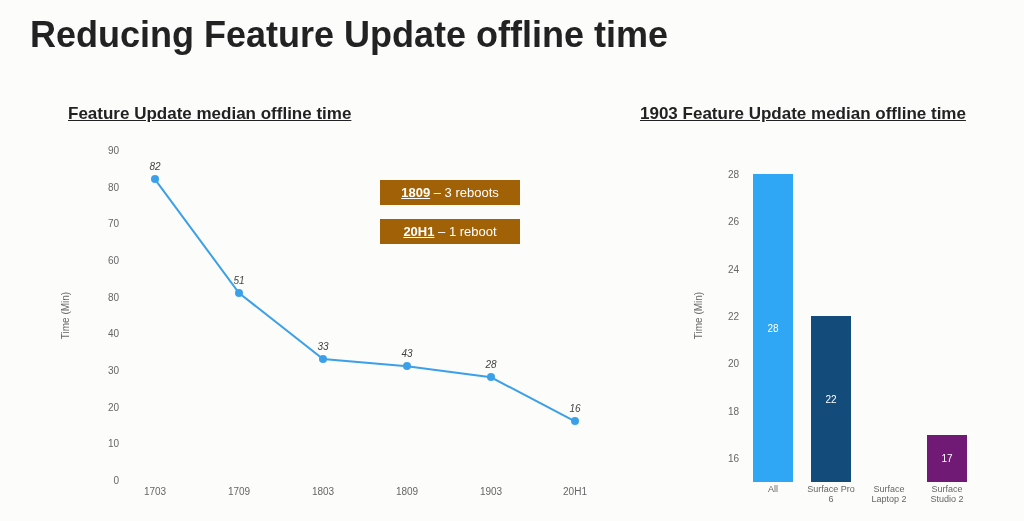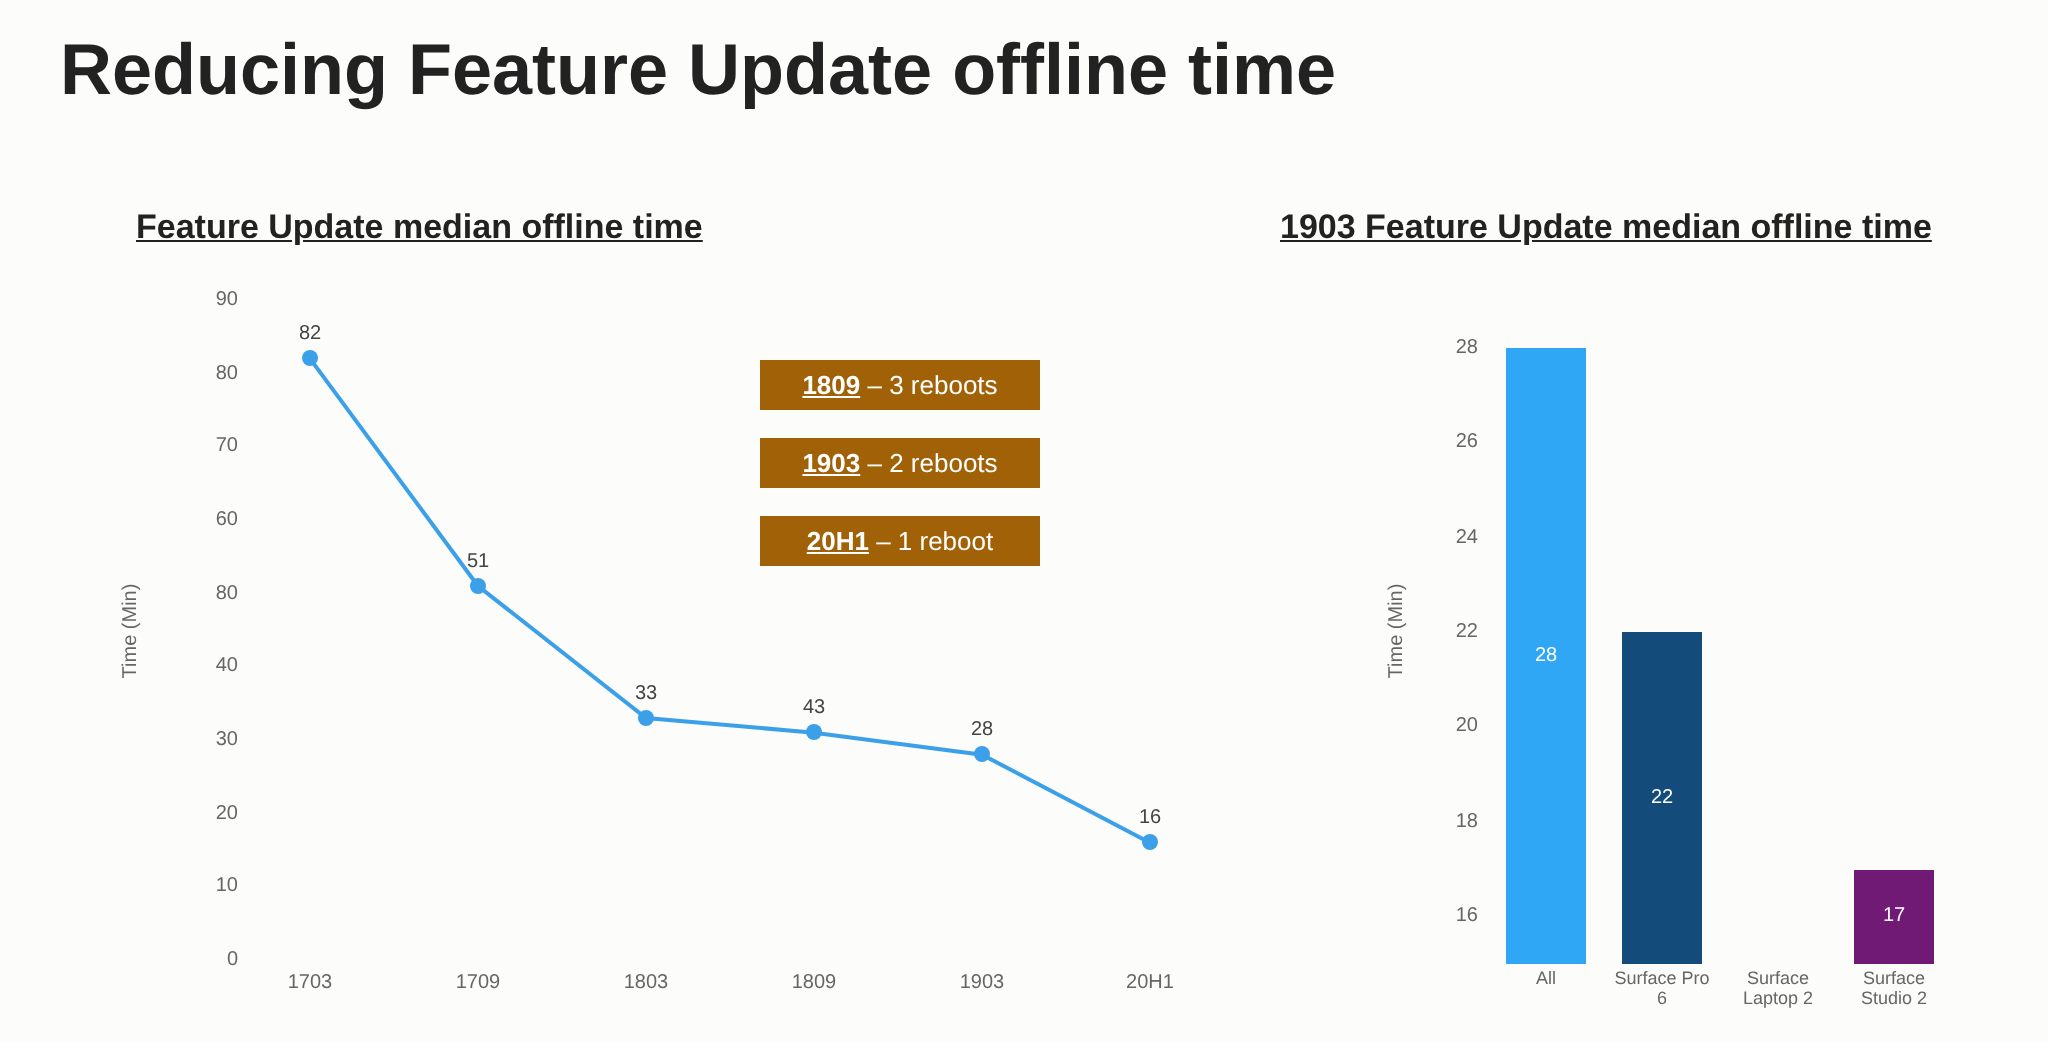--- a/index.html
+++ b/index.html
@@ -72,20 +72,21 @@
     height:8px;
     border-radius:50%;
     background:#3ca0e8;
     transform:translate(-50%,-50%);
   }
   .lc-dlabel{
     position:absolute;
     font-size:10px;
     color:#444;
     transform:translate(-50%,-160%);
+    font-style:italic;
   }
   .lc-line{
     stroke:#3ca0e8;
     stroke-width:2;
     fill:none;
   }
   
   .legend{
     position:absolute;
     left:380px;
@@ -170,21 +171,20 @@
 <body>
 
 <div class="slide-title">Reducing Feature Update offline time</div>
 
 <div class="subtitle" style="left:68px;top:104px">Feature Update median offline time</div>
 
 <div class="subtitle" style="left:640px;top:104px">1903 Feature Update median offline time</div>
 
 <div class="legend">
   <div class="legend-row"><span class="b">1809</span><span> – 3 reboots</span></div>
-  <div class="legend-row"><span class="b">1903</span><span> – 2 reboots</span></div>
   <div class="legend-row"><span class="b">20H1</span><span> – 1 reboot</span></div>
 </div>
 
 <div class="line-chart">
   <div class="lc-axis-label">Time (Min)</div>
   <div class="lc-plot" id="lc-plot">
     <svg width="480" height="330" style="position:absolute;left:0;top:0">
         <polyline id="lc-poly" class="lc-line" points="30,29.333333333333314 114,143 198,209 282,216.33333333333331 366,227.33333333333331 450,271.3333333333333"></polyline>
       </svg>
   <div class="lc-ytick" style="top: 330px;">0</div>

